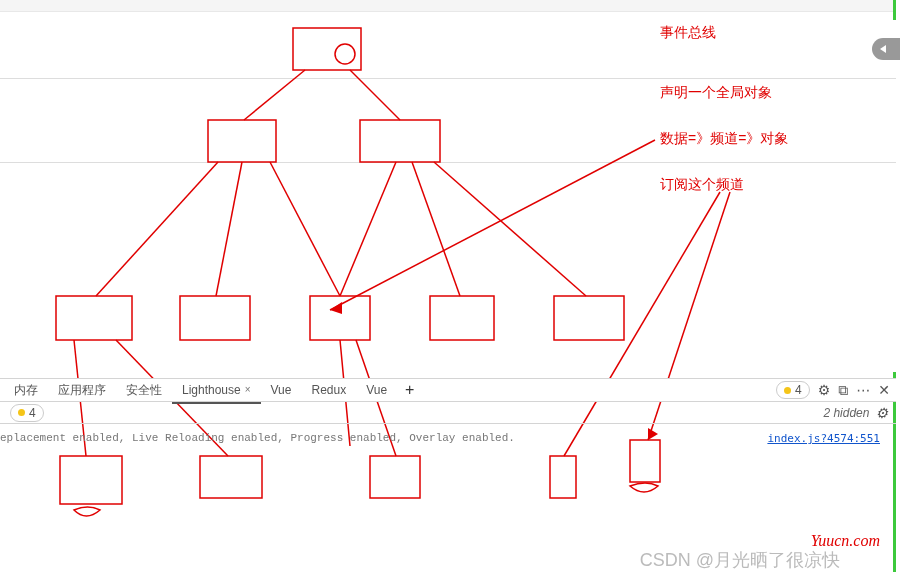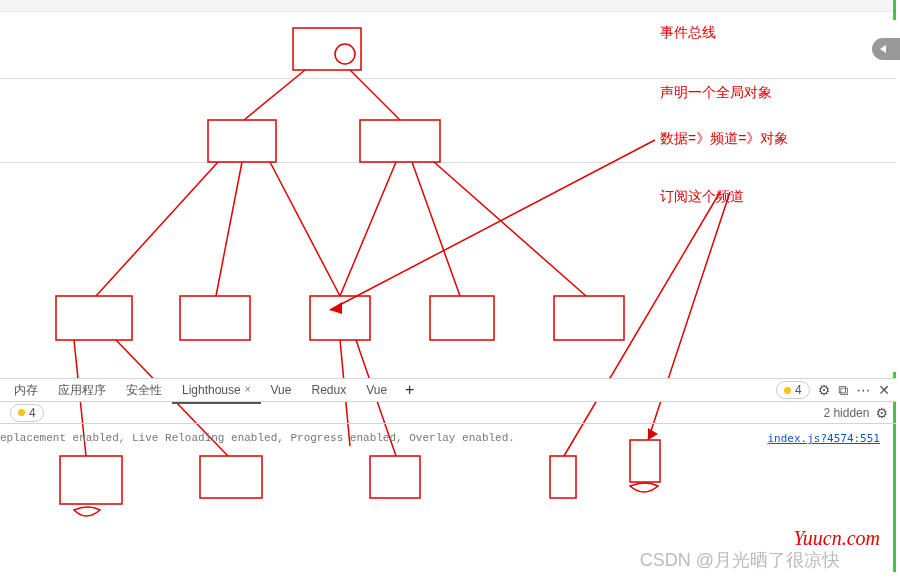--- a/index.html
+++ b/index.html
@@ -14,41 +14,41 @@
   .tab { padding: 0 10px; line-height: 24px; color: #555; cursor: default; display: flex; align-items: center; gap: 4px; }
   .tab.active { border-bottom: 2px solid #555; margin-bottom: -1px; align-items: center; }
   .tab-x { font-size: 10px; color: #777; }
   .plus { font-size: 16px; color: #333; padding: 0 8px; }
   .dev-right { display: flex; align-items: center; gap: 8px; margin-left: auto; margin-right: 6px; }
   .warn-pill { display: inline-flex; align-items: center; gap: 4px; border: 1px solid #ccc; border-radius: 10px; padding: 1px 7px; color: #555; }
   .warn-dot { width: 7px; height: 7px; border-radius: 50%; background: #f5c518; }
   .ico { color: #555; font-size: 14px; }
   .console-line { position: absolute; left: 0; top: 402px; width: 896px; height: 22px; border-bottom: 1px solid #d4d4d4; display: flex; align-items: center; }
   .console-line .warn-pill { margin-left: 10px; }
-  .console-right { margin-left: auto; margin-right: 8px; color: #666; display: flex; align-items: center; gap: 6px; }
+  .console-right { margin-left: auto; margin-right: 8px; color: #666; display: flex; align-items: center; gap: 6px; font-style: italic; }
   .log-line { position: absolute; left: 0; top: 432px; color: #777; font-family: Liberation Mono, monospace; font-size: 11px; }
   .log-link { position: absolute; right: 20px; top: 432px; color: #1155cc; text-decoration: underline; font-family: Consolas, monospace; font-size: 11px; }
   .diagram { position: absolute; inset: 0; pointer-events: none; }
-  .watermark1 { position: absolute; right: 20px; bottom: 28px; color: #e00000; font-size: 20px; font-style: italic; font-family: serif; }
+  .watermark1 { position: absolute; right: 20px; bottom: 28px; color: #e00000; font-size: 16px; font-style: italic; font-family: serif; }
   .watermark2 { position: absolute; right: 60px; bottom: 6px; color: #bbb; font-size: 18px; }
 </style>
 </head>
 <body>
 
 <div class="top-strip"></div>
 <div class="hline" style="top:78px"></div>
 <div class="hline" style="top:162px"></div>
 <div class="side-tab"></div>
 <div class="green-bar" style="top:0;height:20px"></div>
 <div class="green-bar" style="top:372px;height:200px"></div>
 
 <div class="annotation" style="left:660px;top:24px">事件总线</div>
 <div class="annotation" style="left:660px;top:84px">声明一个全局对象</div>
 <div class="annotation" style="left:660px;top:130px">数据=》频道=》对象</div>
-<div class="annotation" style="left:660px;top:188px">订阅这个频道</div>
+<div class="annotation" style="left:660px;top:176px">订阅这个频道</div>
 
 <svg class="diagram" width="900" height="578">
   <g stroke="#e00000" stroke-width="1.5" fill="none">
 
     <rect x="293" y="28" width="68" height="42"></rect>
     <circle cx="345" cy="54" r="10"></circle>
 
     <rect x="208" y="120" width="68" height="42"></rect>
     <rect x="360" y="120" width="80" height="42"></rect>
 

